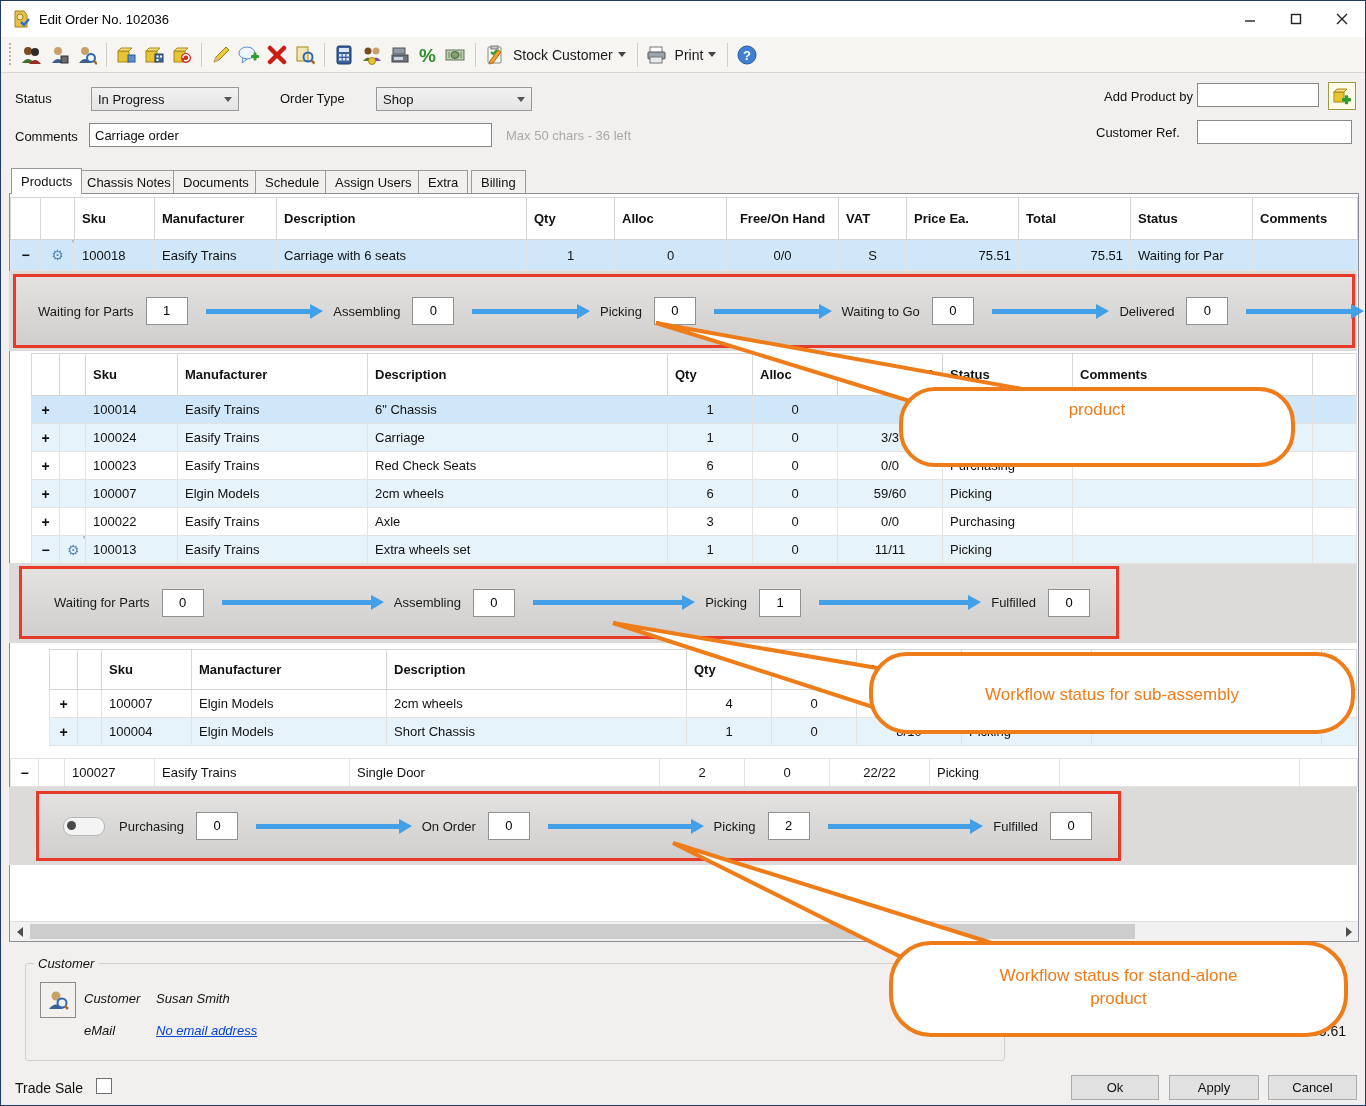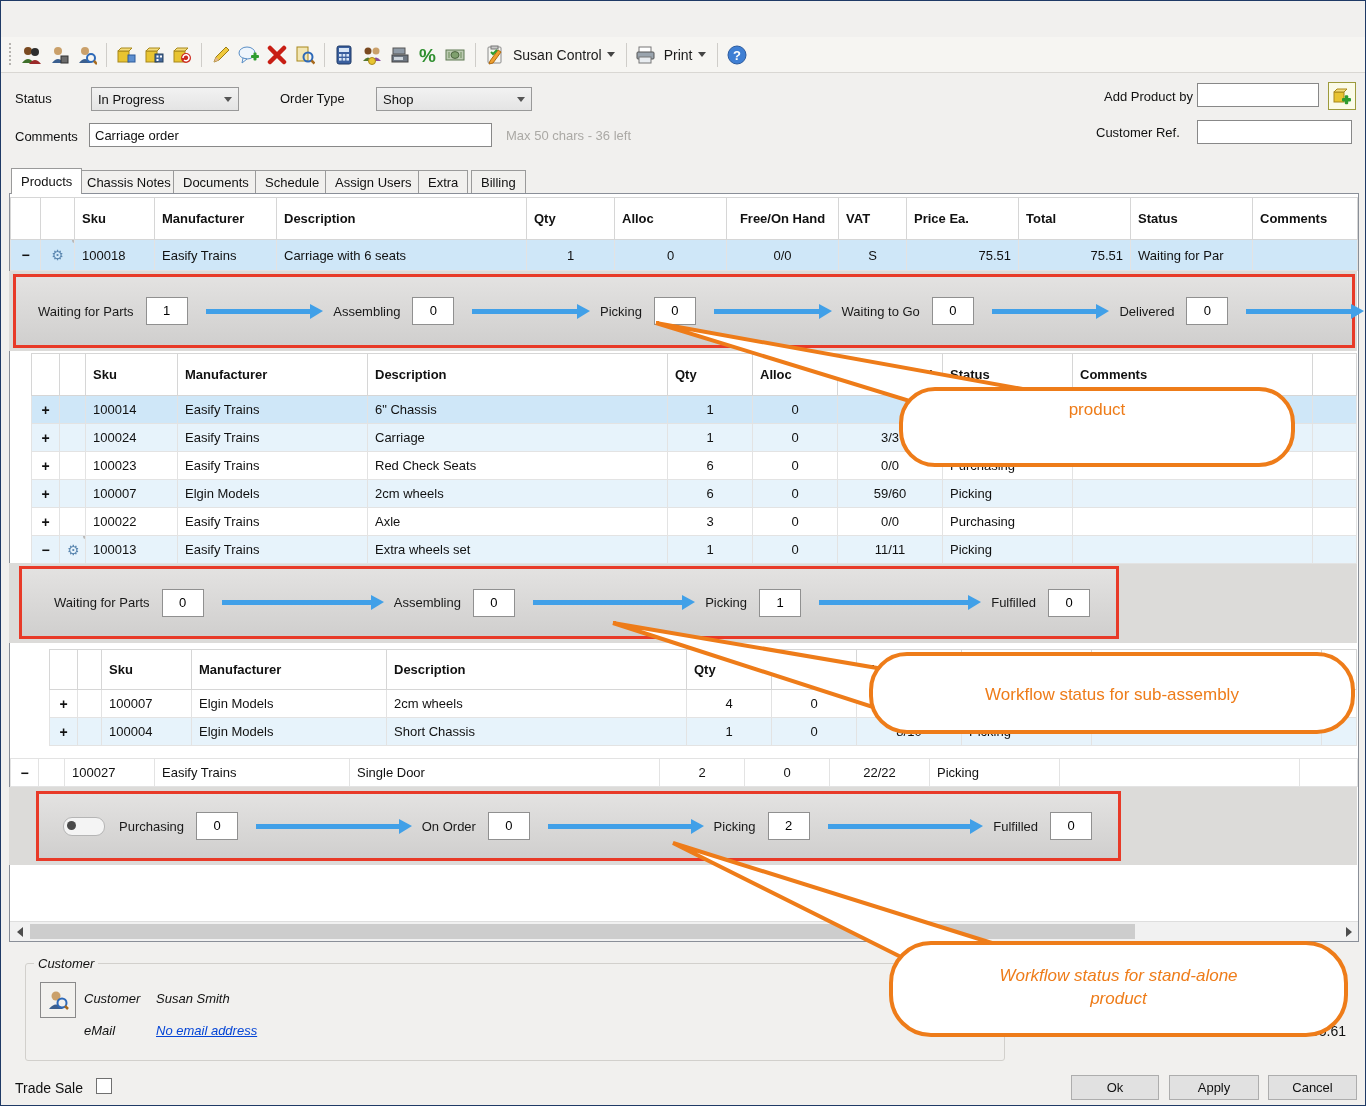--- a/index.html
+++ b/index.html
@@ -62,20 +62,47 @@
   .cbox{width:16px;height:16px;background:#fff;border:1px solid #707070;box-sizing:border-box;}
   
   .callout-text{position:absolute;color:#ee7c19;font-size:17px;text-align:center;line-height:23px;pointer-events:none;z-index:30;}
   svg.callout{position:absolute;pointer-events:none;z-index:29;}
 </style>
 </head>
 <body>
 
 <div class="window">
 
+  <div class="abs titlebar">
+    <span class="abs" style="left:10px;top:8px;width:20px;height:20px;">
+      <svg width="20" height="20">
+          <path d="M4 2 h9 l3 4 v12 h-12 z" fill="#e7c24a" stroke="#a3821c"></path>
+          <circle cx="9" cy="8" r="3" fill="#f6e6a2" stroke="#a3821c"></circle>
+          <path d="M10 13 l3 3 l5 -6" stroke="#2e6fd0" stroke-width="2.5" fill="none"></path>
+        </svg>
+    </span>
+    <span class="title-text" style="margin-left:38px;">Edit Order No. 102036</span>
+    <div class="win-btns">
+      <div class="win-btn">
+          <svg width="12" height="12">
+            <line x1="1" y1="8" x2="11" y2="8" stroke="#222" stroke-width="1.4"></line>
+          </svg>
+        </div>
+      <div class="win-btn">
+          <svg width="12" height="12">
+            <rect x="1.5" y="1.5" width="9" height="9" fill="none" stroke="#222" stroke-width="1.4"></rect>
+          </svg>
+        </div>
+      <div class="win-btn">
+          <svg width="12" height="12">
+            <path d="M1 1 L11 11 M11 1 L1 11" stroke="#222" stroke-width="1.4"></path>
+          </svg>
+        </div>
+    </div>
+  </div>
 
   <div class="abs toolbar">
     <div class="grip"></div>
     <div class="tbicon">
         <svg width="22" height="20">
           <circle cx="8" cy="6" r="4" fill="#7a4a21"></circle>
           <path d="M2 18 q6 -8 12 0 z" fill="#3f6f2a"></path>
           <circle cx="15" cy="7" r="4" fill="#2d2d2d"></circle>
           <path d="M9 19 q6 -8 12 0 z" fill="#9c2a2a"></path>
         </svg>
@@ -194,21 +221,21 @@
       </div>
     <div class="tbsep"></div>
     <div class="tbicon">
         <svg width="20" height="20">
           <rect x="3" y="2" width="13" height="16" rx="1" fill="#f6f6f2" stroke="#8a8a8a"></rect>
           <rect x="6" y="1" width="7" height="3" fill="#c8c8c8" stroke="#777"></rect>
           <path d="M5 16 l8 -11 l3 2 l-8 11 l-4 1 z" fill="#f0a030" stroke="#b06a10"></path>
           <path d="M6 7 l2 2 l4 -4" stroke="#2f9c2f" stroke-width="2" fill="none"></path>
         </svg>
       </div>
-    <span class="tblabel">Susan Control</span>
+    <span class="tblabel">Stock Customer</span>
     <div class="ddarrow"></div>
     <div class="tbsep"></div>
     <div class="tbicon">
         <svg width="22" height="20">
           <rect x="4" y="2" width="12" height="6" fill="#fff" stroke="#777"></rect>
           <rect x="2" y="7" width="17" height="7" rx="1" fill="#9aa4ae" stroke="#555"></rect>
           <rect x="4" y="12" width="12" height="6" fill="#e8ecf0" stroke="#777"></rect>
         </svg>
       </div>
     <span class="tblabel">Print</span>
@@ -653,18 +680,18 @@
     <rect x="310" y="53" width="482" height="78" rx="36" fill="#fff" stroke="#ee7c19" stroke-width="4"></rect>
   </svg>
   <div class="callout-text" style="left:870px;top:682px;width:482px;">
     <div>Workflow status for sub-assembly</div>
   </div>
 
   <svg class="callout" style="left:620px;top:820px;" width="740" height="225">
     <polygon points="52,22 288,140 390,128" fill="#fff" stroke="#ee7c19" stroke-width="4"></polygon>
     <rect x="270" y="122" width="455" height="92" rx="40" fill="#fff" stroke="#ee7c19" stroke-width="4"></rect>
   </svg>
-  <div class="callout-text" style="left:890px;top:963px;width:455px;font-style:italic;">
+  <div class="callout-text" style="left:890px;top:963px;width:455px;">
     <div>Workflow status for stand-alone</div>
       <div>product</div>
   </div>
 
 </div>
 
 </body></html>

